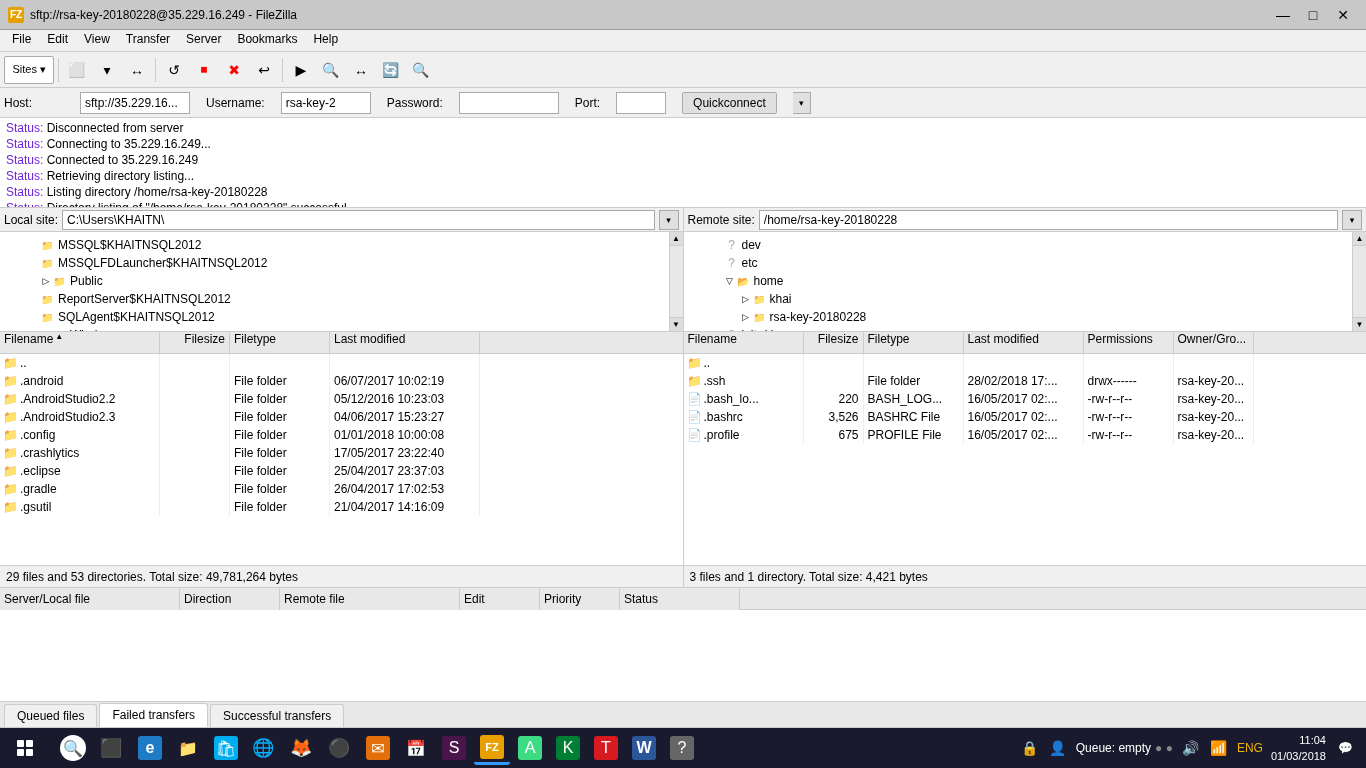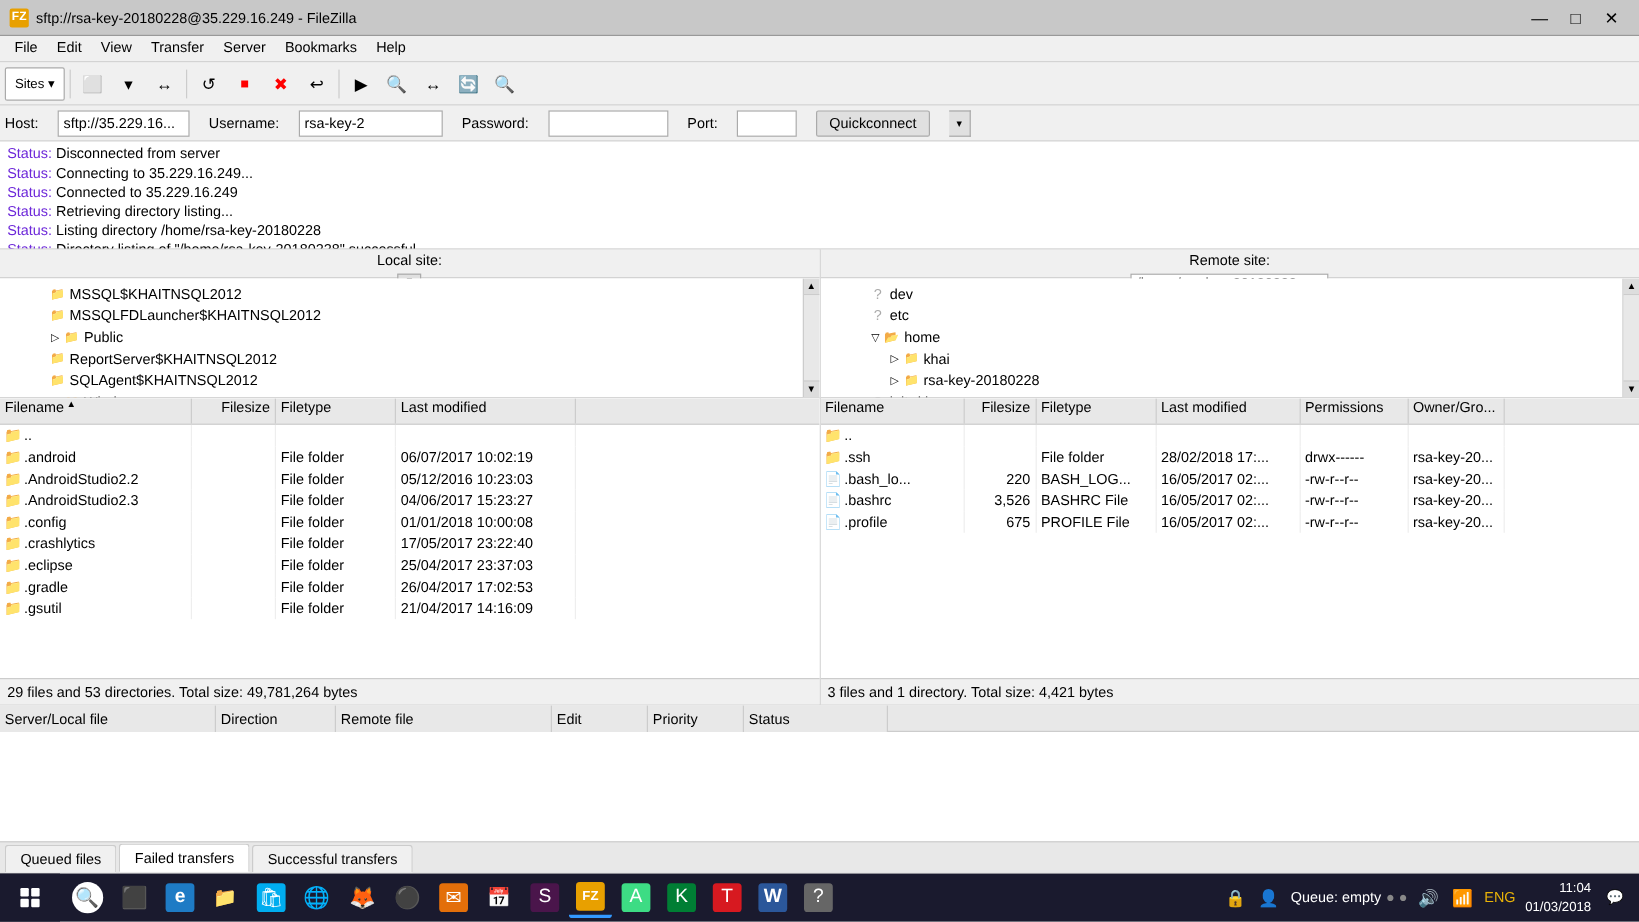--- a/index.html
+++ b/index.html
@@ -20,39 +20,39 @@
     
     #toolbar { background: #f0f0f0; height: 36px; display: flex; align-items: center; padding: 2px 4px; gap: 2px; border-bottom: 1px solid #ccc; }
     .toolbar-btn { width: 28px; height: 28px; display: flex; align-items: center; justify-content: center; cursor: pointer; border: 1px solid transparent; border-radius: 2px; font-size: 14px; }
     .toolbar-separator { width: 1px; height: 24px; background: #ccc; margin: 0 2px; }
     .toolbar-dropdown { width: 28px; height: 28px; display: flex; align-items: center; justify-content: center; cursor: pointer; border: 1px solid #aaa; border-radius: 2px; background: white; font-size: 10px; }
 
     
     #conn-bar { background: #f0f0f0; height: 30px; display: flex; align-items: center; padding: 2px 4px; gap: 16px; border-bottom: 1px solid #ccc; }
     .conn-label { font-size: 12px; color: #000; }
     .conn-input { height: 22px; border: 1px solid #aaa; padding: 0 4px; font-size: 12px; background: white; }
-    #host-input { width: 110px; }
-    #username-input { width: 120px; }
+    #host-input { width: 110px; margin-left: 32px; }
+    #username-input { width: 90px; }
     #password-input { width: 100px; }
     #port-input { width: 50px; }
     #quickconnect-btn { height: 22px; padding: 0 10px; background: #e0e0e0; border: 1px solid #aaa; cursor: pointer; font-size: 12px; border-radius: 2px; }
     #quickconnect-drop { height: 22px; width: 18px; background: #e0e0e0; border: 1px solid #aaa; border-left: none; cursor: pointer; display: flex; align-items: center; justify-content: center; font-size: 9px; }
 
     
     #status-log { background: white; border-bottom: 1px solid #ccc; padding: 2px 6px; height: 90px; overflow: hidden; }
     .status-line { font-size: 12px; line-height: 16px; color: #000; }
     .status-label { color: #6d28d9; font-weight: normal; }
 
     
     #panels-container { display: flex; height: 380px; border-bottom: 1px solid #ccc; }
     
     .panel { flex: 1; display: flex; flex-direction: column; border-right: 1px solid #ccc; }
     .panel:last-child { border-right: none; }
     
-    .panel-header { background: #f0f0f0; padding: 2px 4px; display: flex; align-items: center; gap: 4px; border-bottom: 1px solid #ccc; height: 24px; flex-direction: column; }
+    .panel-header { background: #f0f0f0; padding: 2px 4px; display: flex; align-items: center; gap: 4px; border-bottom: 1px solid #ccc; height: 24px; }
     .panel-header-label { font-size: 12px; }
     .panel-header-input { flex: 1; height: 20px; border: 1px solid #aaa; padding: 0 4px; font-size: 12px; background: white; }
     .panel-header-btn { height: 20px; width: 20px; font-size: 9px; display: flex; align-items: center; justify-content: center; border: 1px solid #aaa; background: #e0e0e0; cursor: pointer; }
     
     
     .panel-tree { height: 100px; overflow: hidden; border-bottom: 1px solid #ccc; background: white; padding: 2px; position: relative; }
     .tree-scroll { position: absolute; right: 0; top: 0; bottom: 0; width: 14px; background: #f0f0f0; border-left: 1px solid #ccc; display: flex; flex-direction: column; }
     .tree-scroll-up { height: 14px; background: #ddd; border-bottom: 1px solid #ccc; display: flex; align-items: center; justify-content: center; cursor: pointer; font-size: 8px; }
     .tree-scroll-down { height: 14px; background: #ddd; border-top: 1px solid #ccc; display: flex; align-items: center; justify-content: center; cursor: pointer; font-size: 8px; margin-top: auto; }
     .tree-track { flex: 1; background: #e8e8e8; }
@@ -196,20 +196,21 @@
   <div class="status-line"><span class="status-label">Status:</span> Retrieving directory listing...</div>
   <div class="status-line"><span class="status-label">Status:</span> Listing directory /home/rsa-key-20180228</div>
   <div class="status-line"><span class="status-label">Status:</span> Directory listing of "/home/rsa-key-20180228" successful</div>
 </div>
 
 <div id="panels-container">
 
   <div class="panel" id="local-panel">
     <div class="panel-header">
       <span class="panel-header-label">Local site:</span>
+      <input class="panel-header-input" value="C:\Users\KHAITN\" style="">
       <div class="panel-header-btn">▾</div>
     </div>
     <div class="panel-tree" style="background:white; overflow:hidden;">
       <div style="padding: 2px; overflow: hidden;">
         <div class="tree-item">
           <span class="tree-indent"></span>
             <span class="tree-indent"></span>
           <span class="tree-icon folder-icon">📁</span>
           <span>MSSQL$KHAITNSQL2012</span>
         </div>

